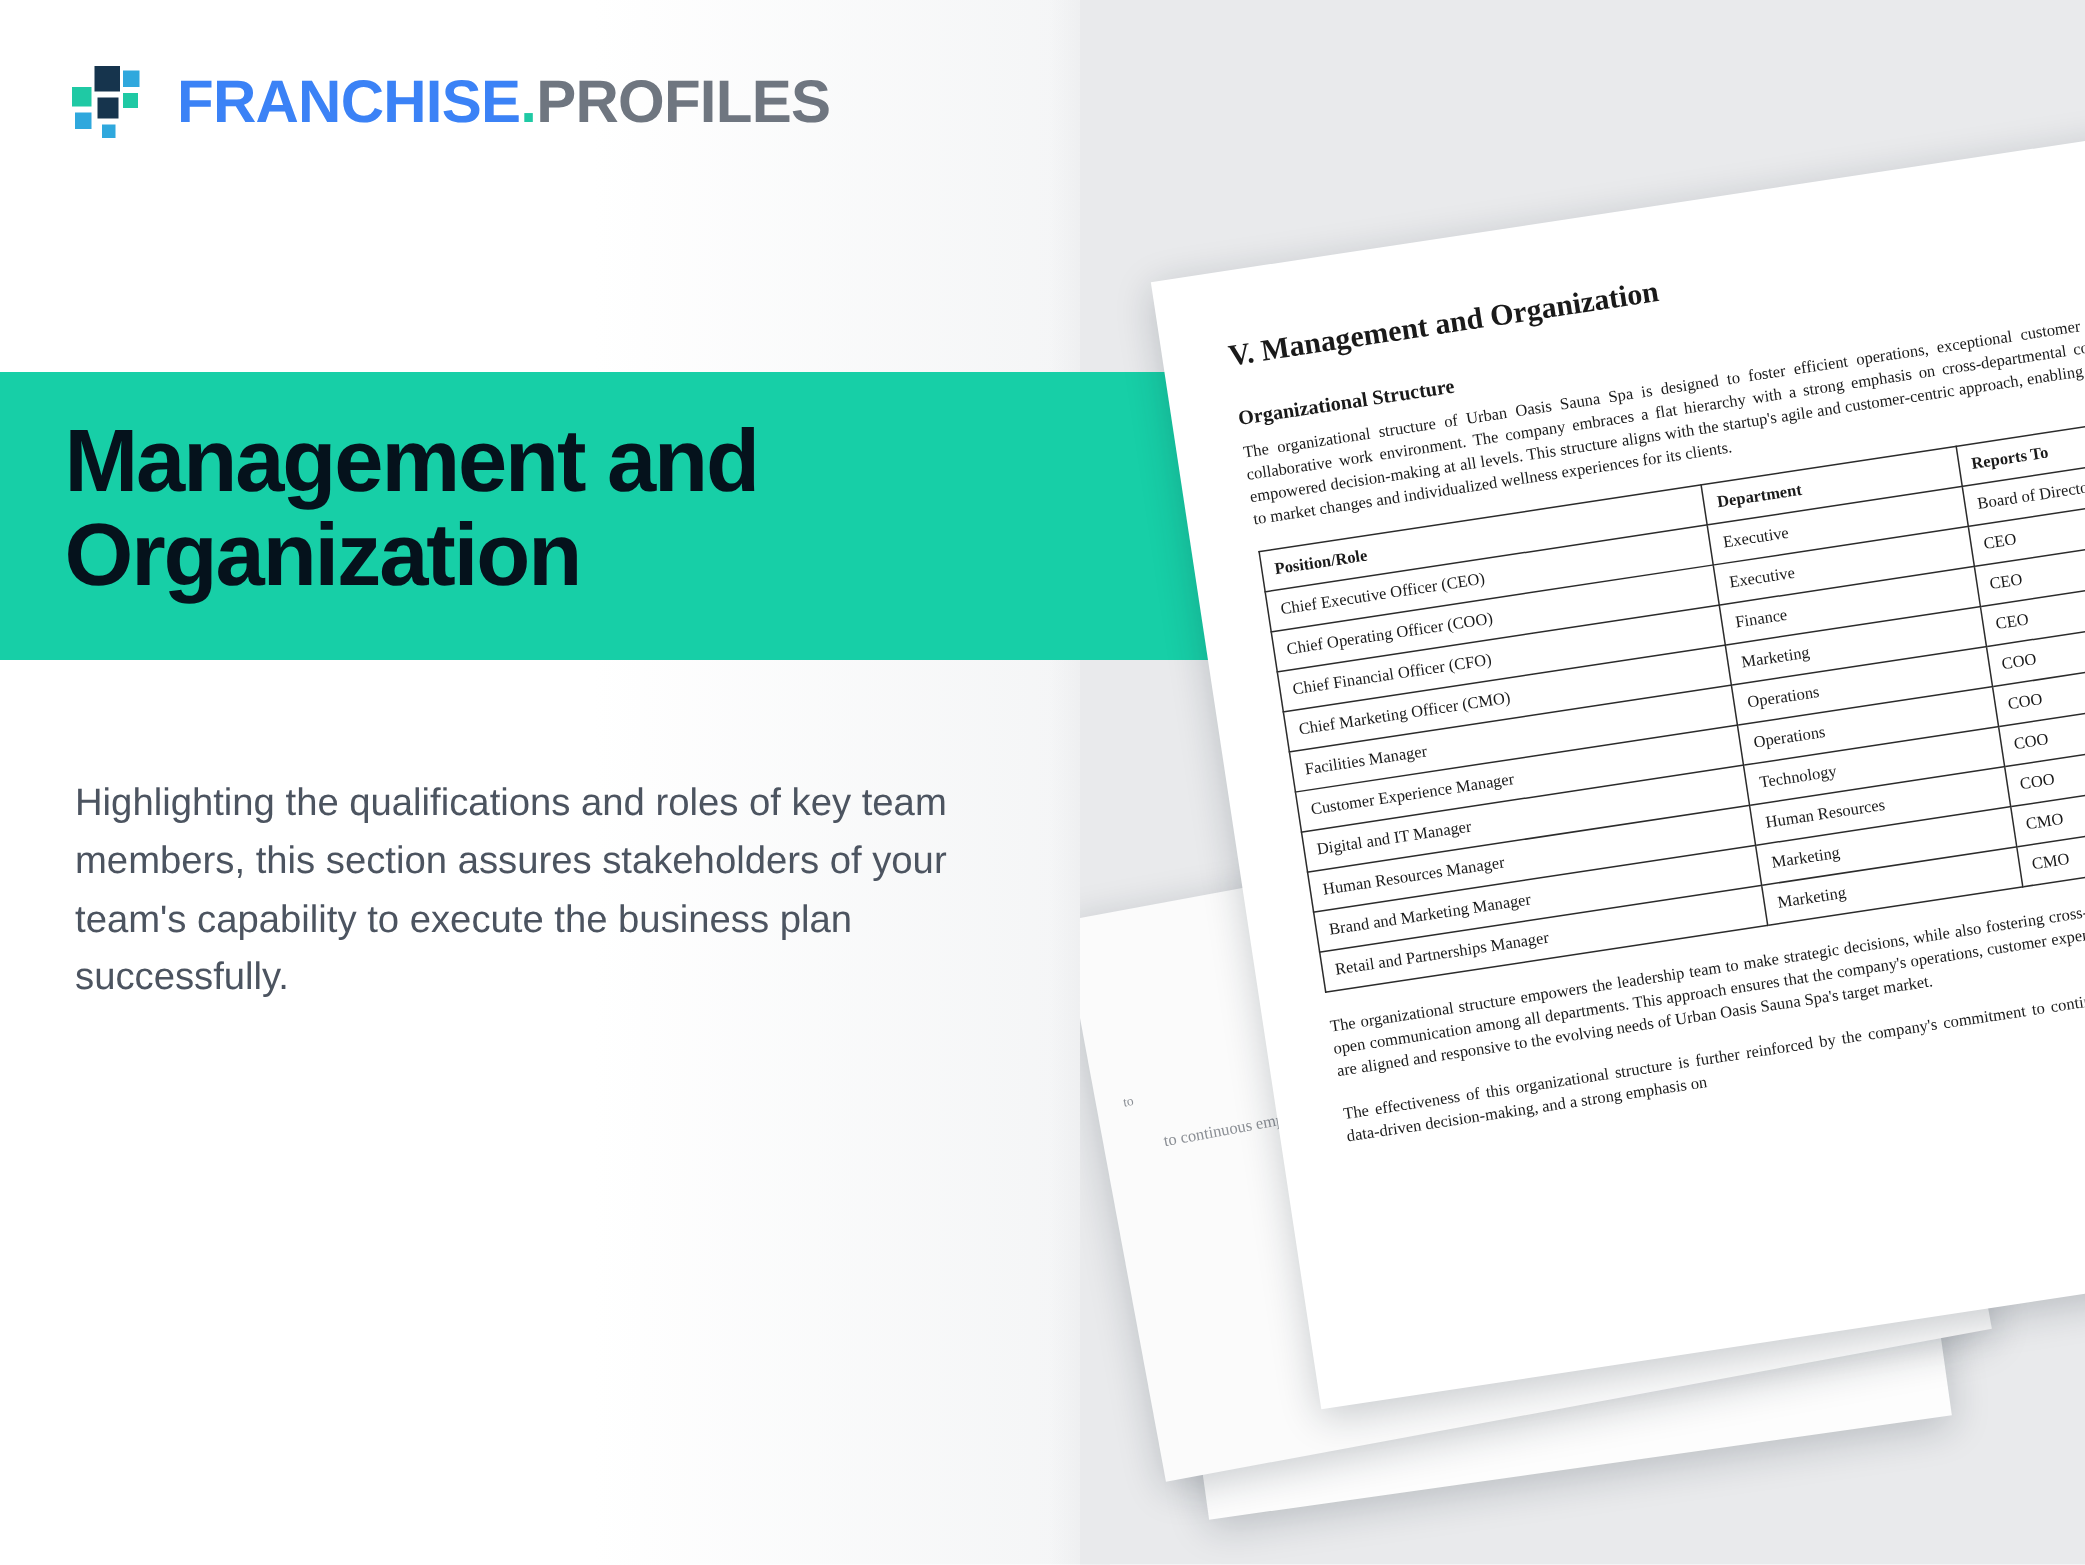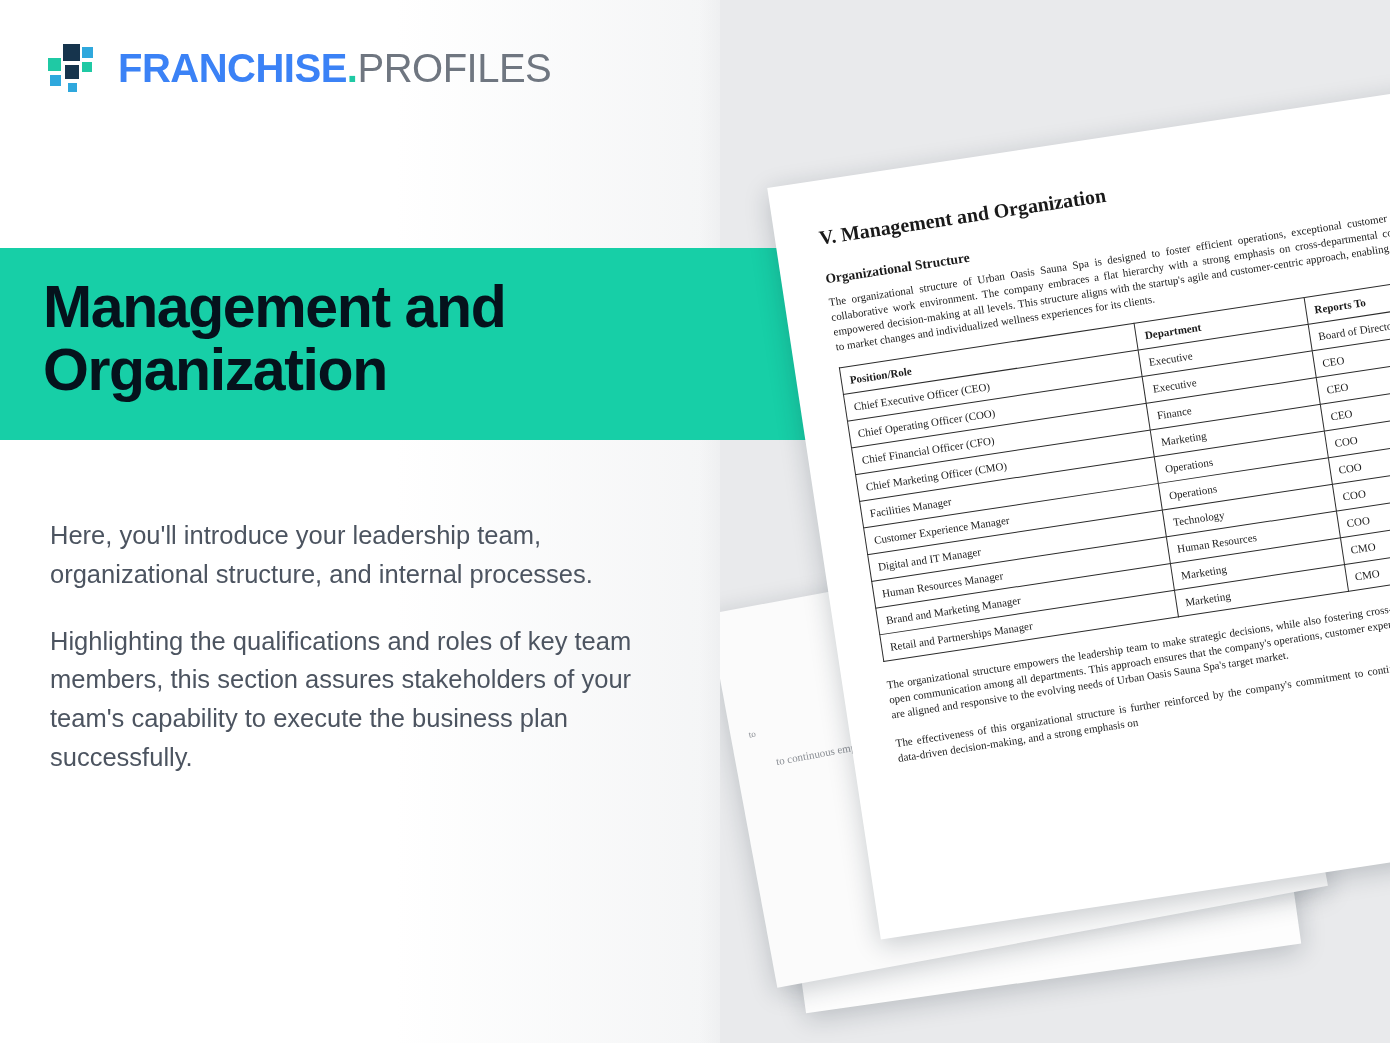--- a/index.html
+++ b/index.html
@@ -73,21 +73,21 @@
   .lm7 { left: 20px; top: 39px; width: 9px;  height: 9px;  background: #2fa8dd; }
 
   .logo-text {
     font-size: 40px;
     letter-spacing: -0.5px;
     line-height: 1;
     white-space: nowrap;
   }
   .logo-text .bold { font-weight: bold; color: #3b82f6; }
   .logo-text .dot  { color: #1fc9a4; font-weight: bold; }
-  .logo-text .light { color: #6f7680; font-weight: normal; }
+  .logo-text .light { color: #6f7680; font-weight: bold; }
 
   
   .title-band {
     position: absolute;
     left: 0;
     top: 248px;
     width: 842px;
     height: 192px;
     background: #17cfa7;
   }
@@ -244,21 +244,20 @@
     </div>
     <div class="logo-text">
       <span class="bold">FRANCHISE</span><span class="dot">.</span><span class="light">PROFILES</span>
     </div>
   </div>
 
   <div class="title-band"></div>
   <div class="title-text">Management and Organization</div>
 
   <div class="body-copy">
-    <p>Here, you'll introduce your leadership team, organizational structure, and internal processes.</p>
     <p>Highlighting the qualifications and roles of key team members, this section assures stakeholders of your team's capability to execute the business plan successfully.</p>
   </div>
 
   <div class="doc-stack">
 
     <div class="paper paper-back2">
       <div class="ghost-text ghost-1">the company's commitment and a strong emphasis on</div>
     </div>
 
     <div class="paper paper-back1">

